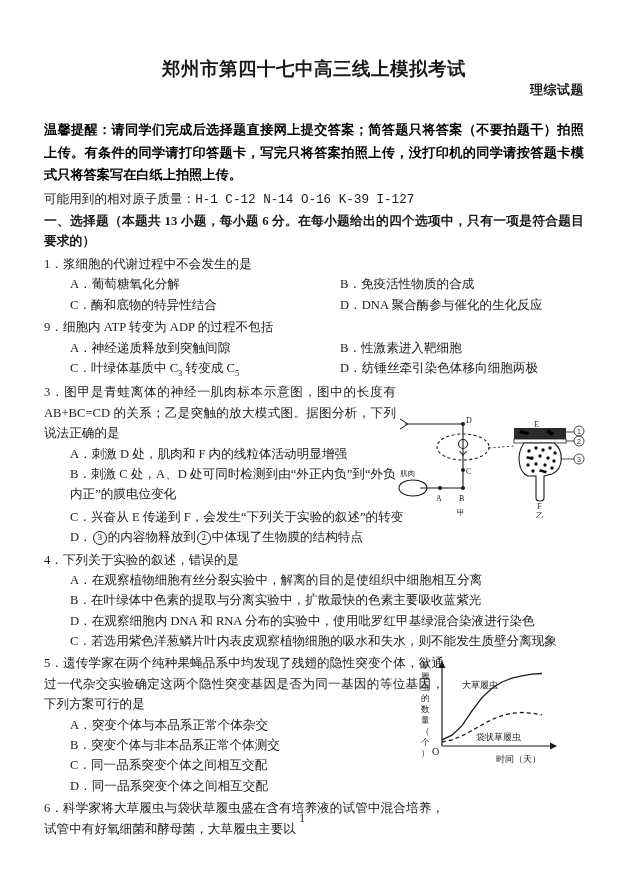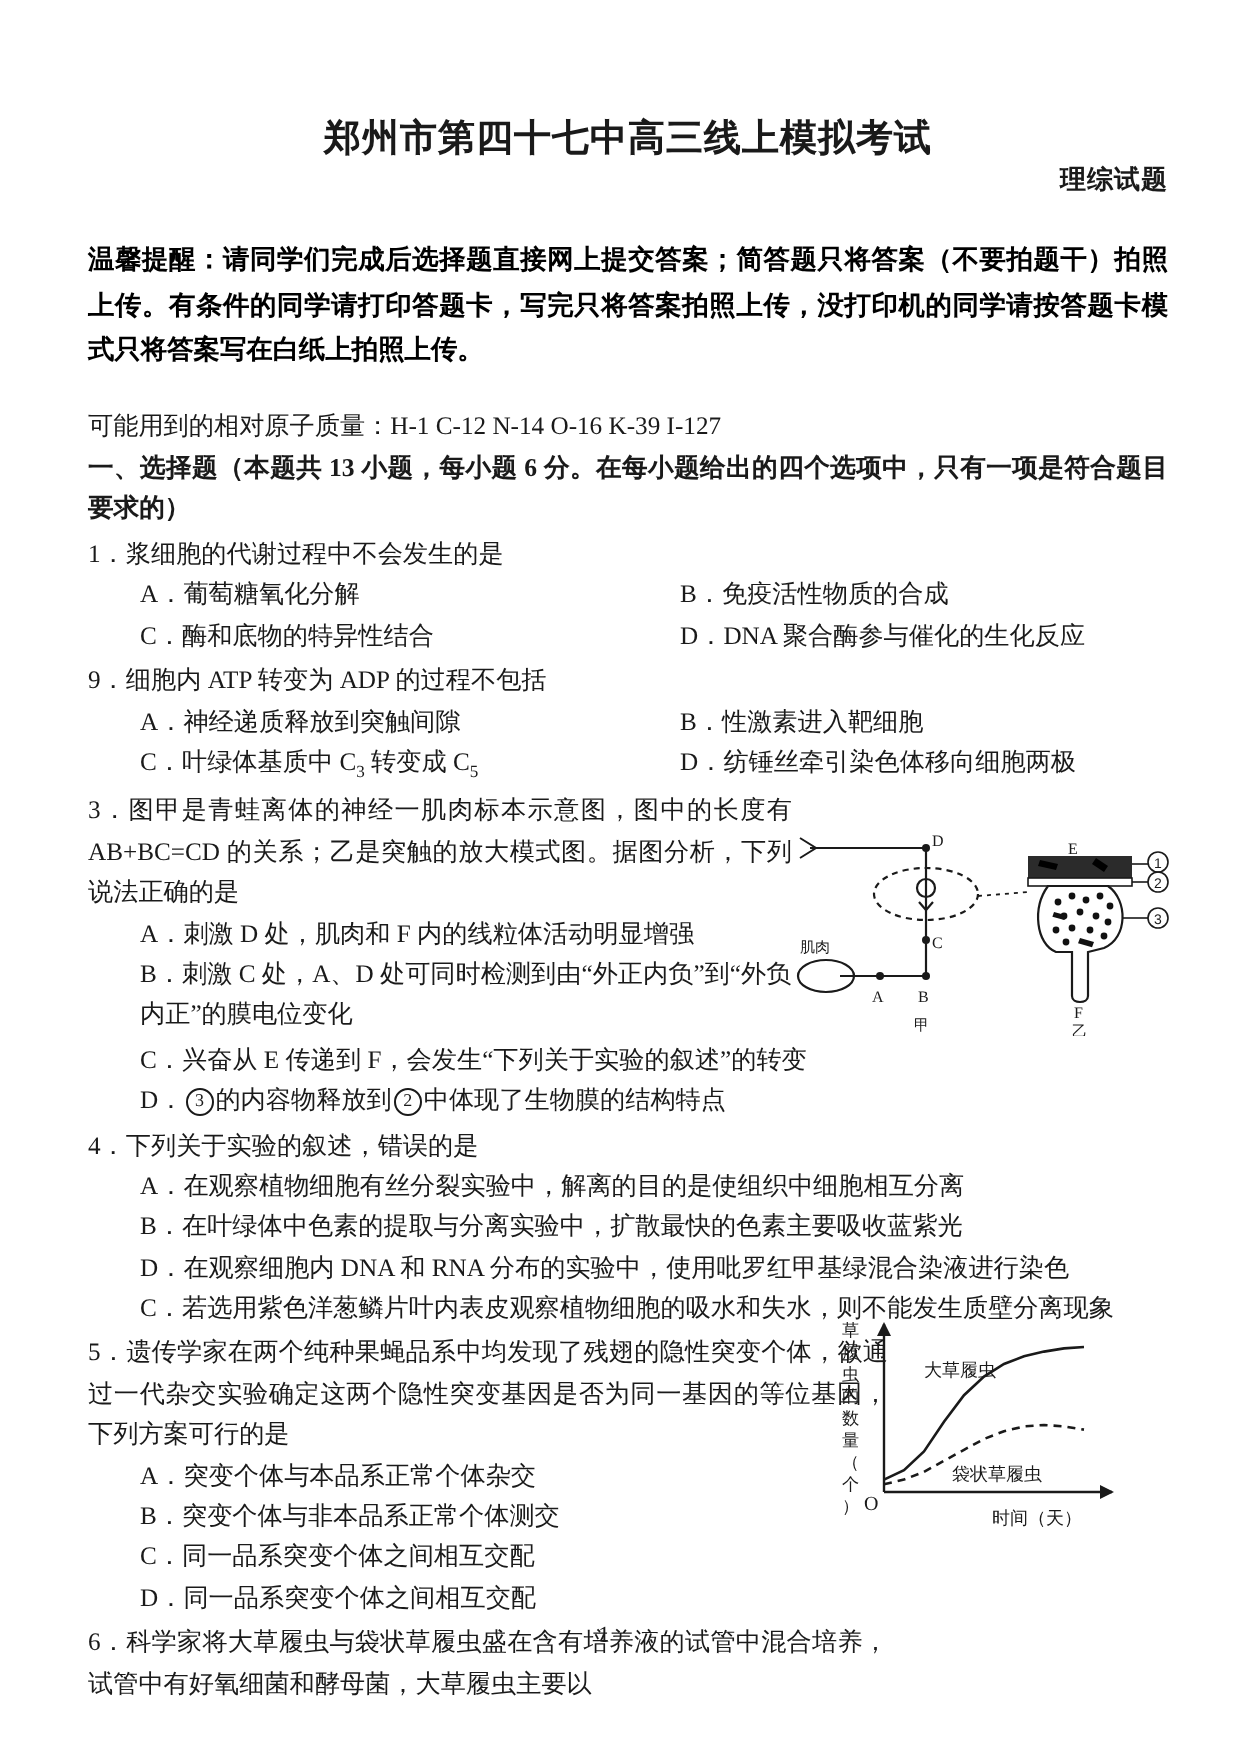--- a/index.html
+++ b/index.html
@@ -43,23 +43,24 @@
   }
   .notice {
     margin-top: 20px;
     font-size: 13.2px;
     font-weight: bold;
     line-height: 1.72;
     text-align: justify;
     color: #000000;
   }
   .atomic-line {
-    margin-top: 17px;
+    margin-top: 4px;
     font-size: 12.6px;
     line-height: 1.55;
+    font-family: Liberation Mono, monospace;
   }
   .section-heading {
     margin-top: 0;
     font-size: 12.8px;
     font-weight: bold;
     line-height: 1.62;
     text-align: justify;
   }
   .q {
     font-size: 12.6px;

